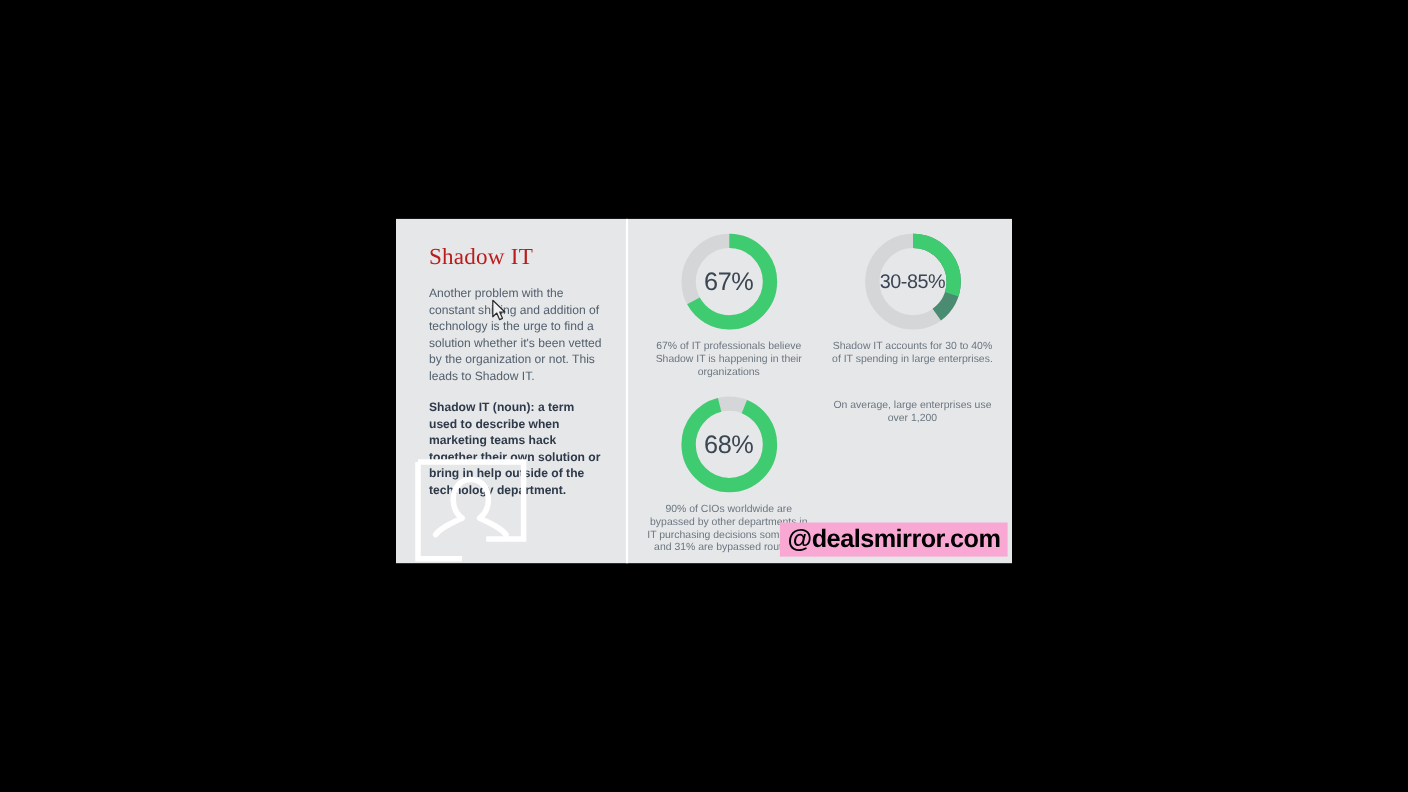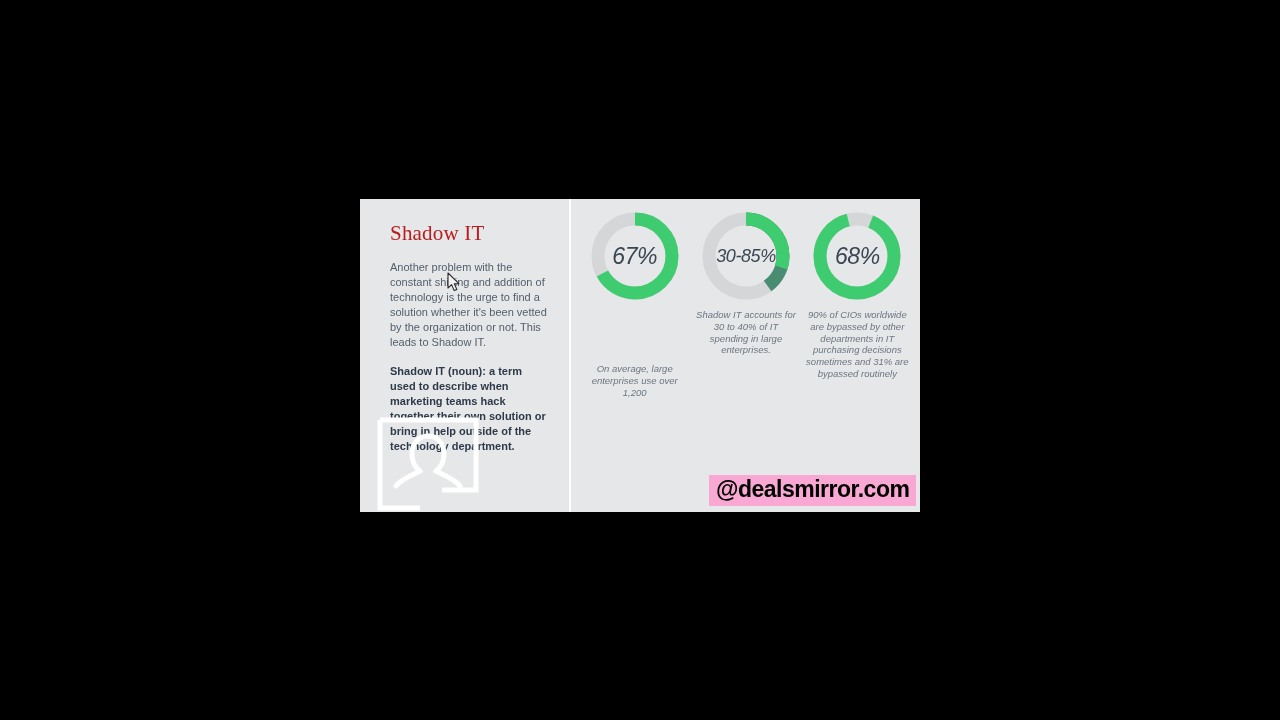--- a/index.html
+++ b/index.html
@@ -84,25 +84,24 @@
 
   
   #right-col {
     position: relative;
     flex: 1 1 auto;
     padding: 8px 10px 0 12px;
     box-sizing: border-box;
   }
   .donut-grid {
     display: grid;
-    grid-template-columns: 1fr 1fr 1fr;
+    grid-template-columns: 1fr 1fr;
     grid-template-rows: 148px 148px;
     column-gap: 6px;
     row-gap: 0px;
-    font-style: italic;
   }
   .donut-cell {
     display: flex;
     flex-direction: column;
     align-items: center;
     justify-content: flex-start;
     padding-top: 2px;
   }
   .donut-wrap {
     position: relative;
@@ -193,20 +192,21 @@
       <div class="donut-grid">
 
         <div class="donut-cell">
           <div class="donut-wrap">
             <svg width="94" height="94" viewBox="0 0 94 94">
               <circle cx="47" cy="47" r="37" fill="none" stroke="#d4d6d7" stroke-width="13"></circle>
               <circle cx="47" cy="47" r="37" fill="none" stroke="#3fcc70" stroke-width="13" stroke-dasharray="155.8 232.5" stroke-dashoffset="0"></circle>
             </svg>
             <div class="donut-label">67%</div>
           </div>
+          <div class="donut-caption">67% of IT professionals believe Shadow IT is happening in their organizations</div>
         </div>
 
         <div class="donut-cell">
           <div class="donut-wrap">
             <svg width="94" height="94" viewBox="0 0 94 94">
               <circle cx="47" cy="47" r="37" fill="none" stroke="#d4d6d7" stroke-width="13"></circle>
               <circle cx="47" cy="47" r="37" fill="none" stroke="#4a8c71" stroke-width="13" stroke-dasharray="93 325.4" stroke-dashoffset="0"></circle>
               <circle cx="47" cy="47" r="37" fill="none" stroke="#3fcc70" stroke-width="13" stroke-dasharray="69.8 348.6" stroke-dashoffset="0"></circle>
             </svg>
             <div class="donut-label small">30-85%</div>

